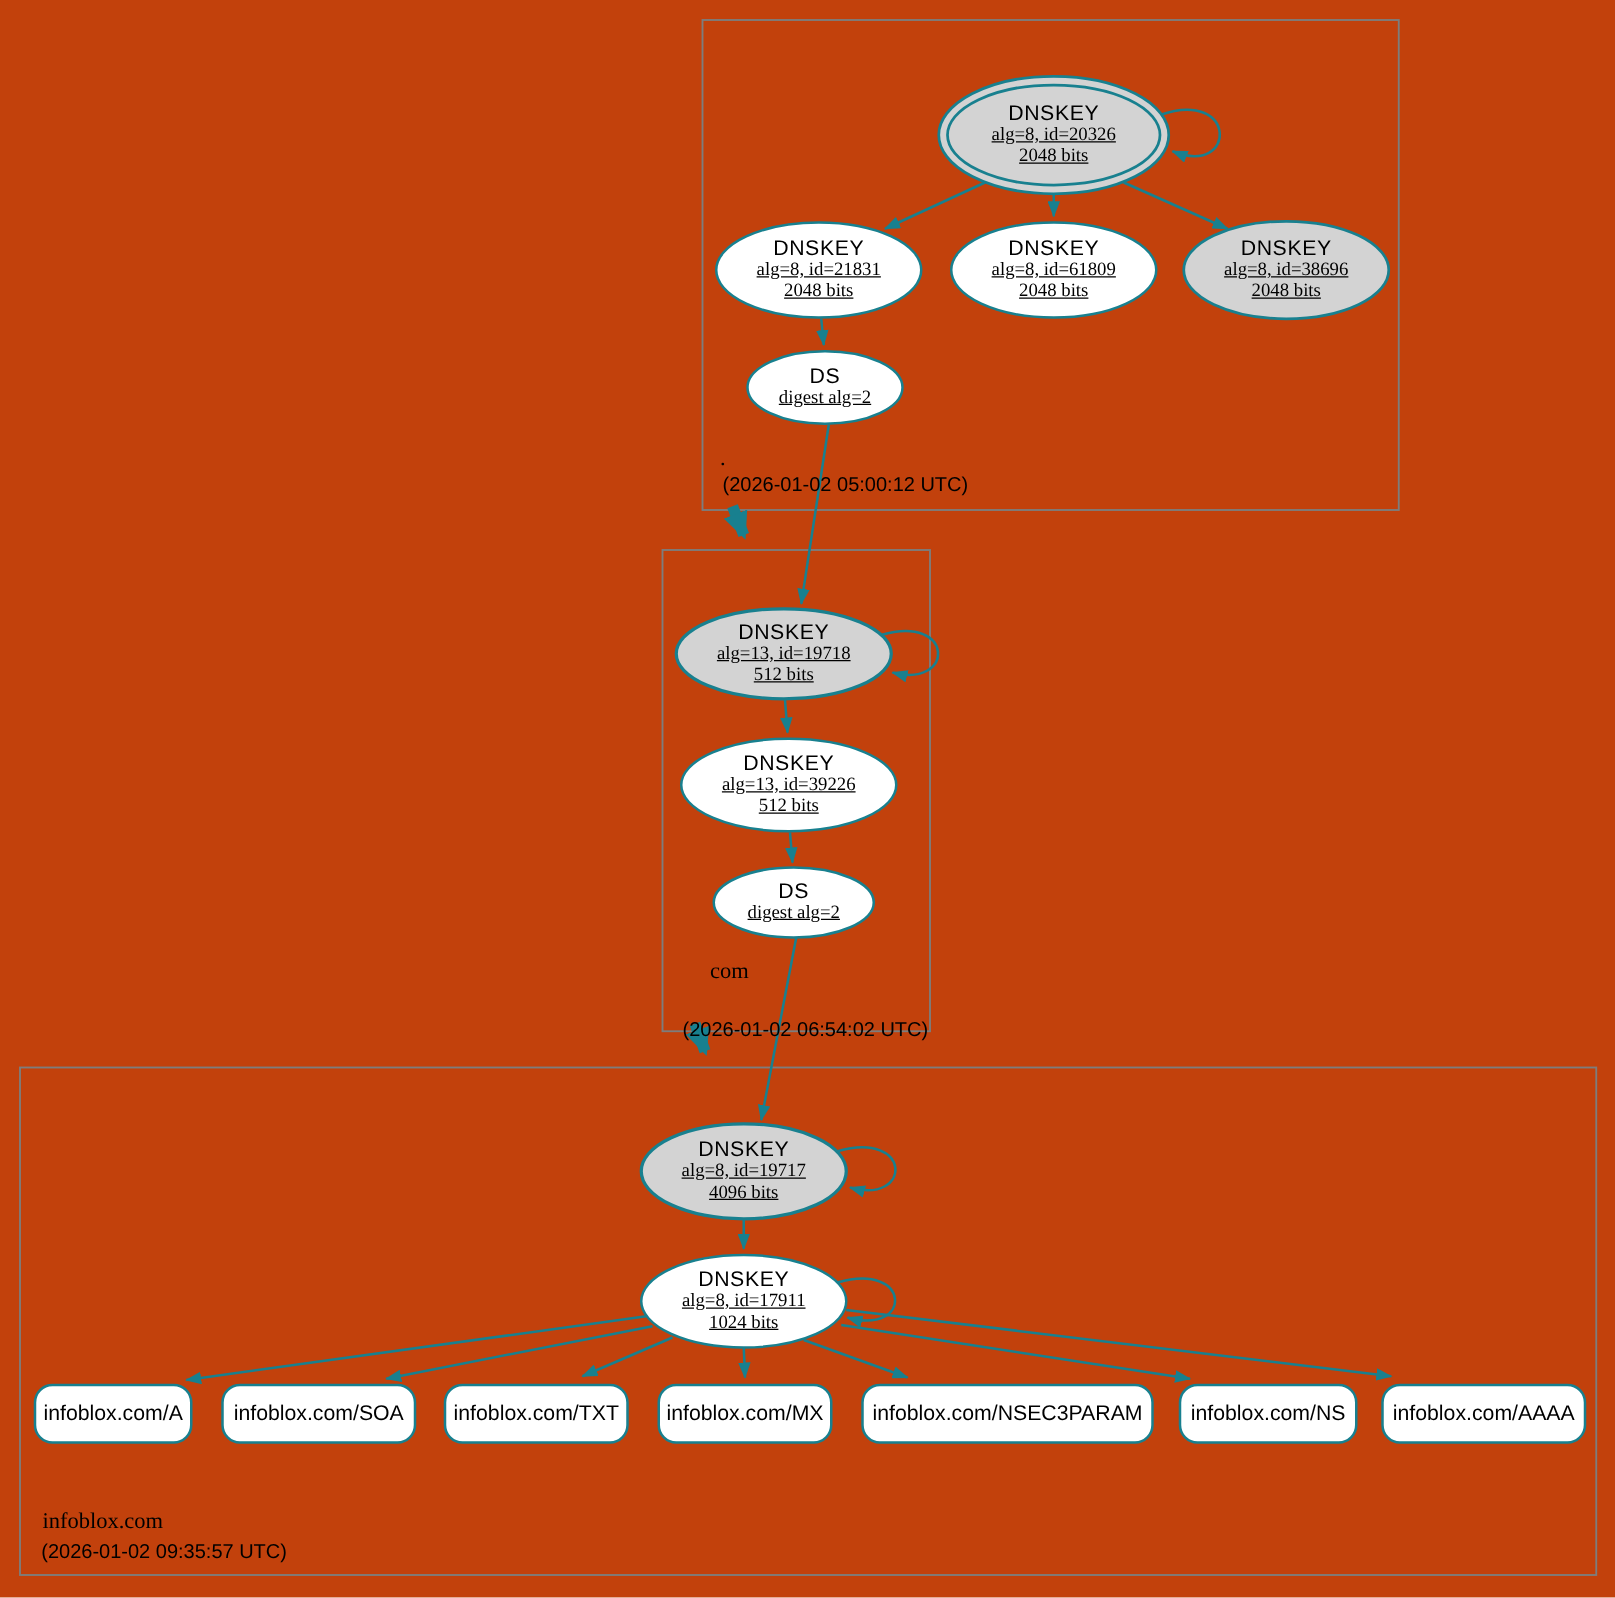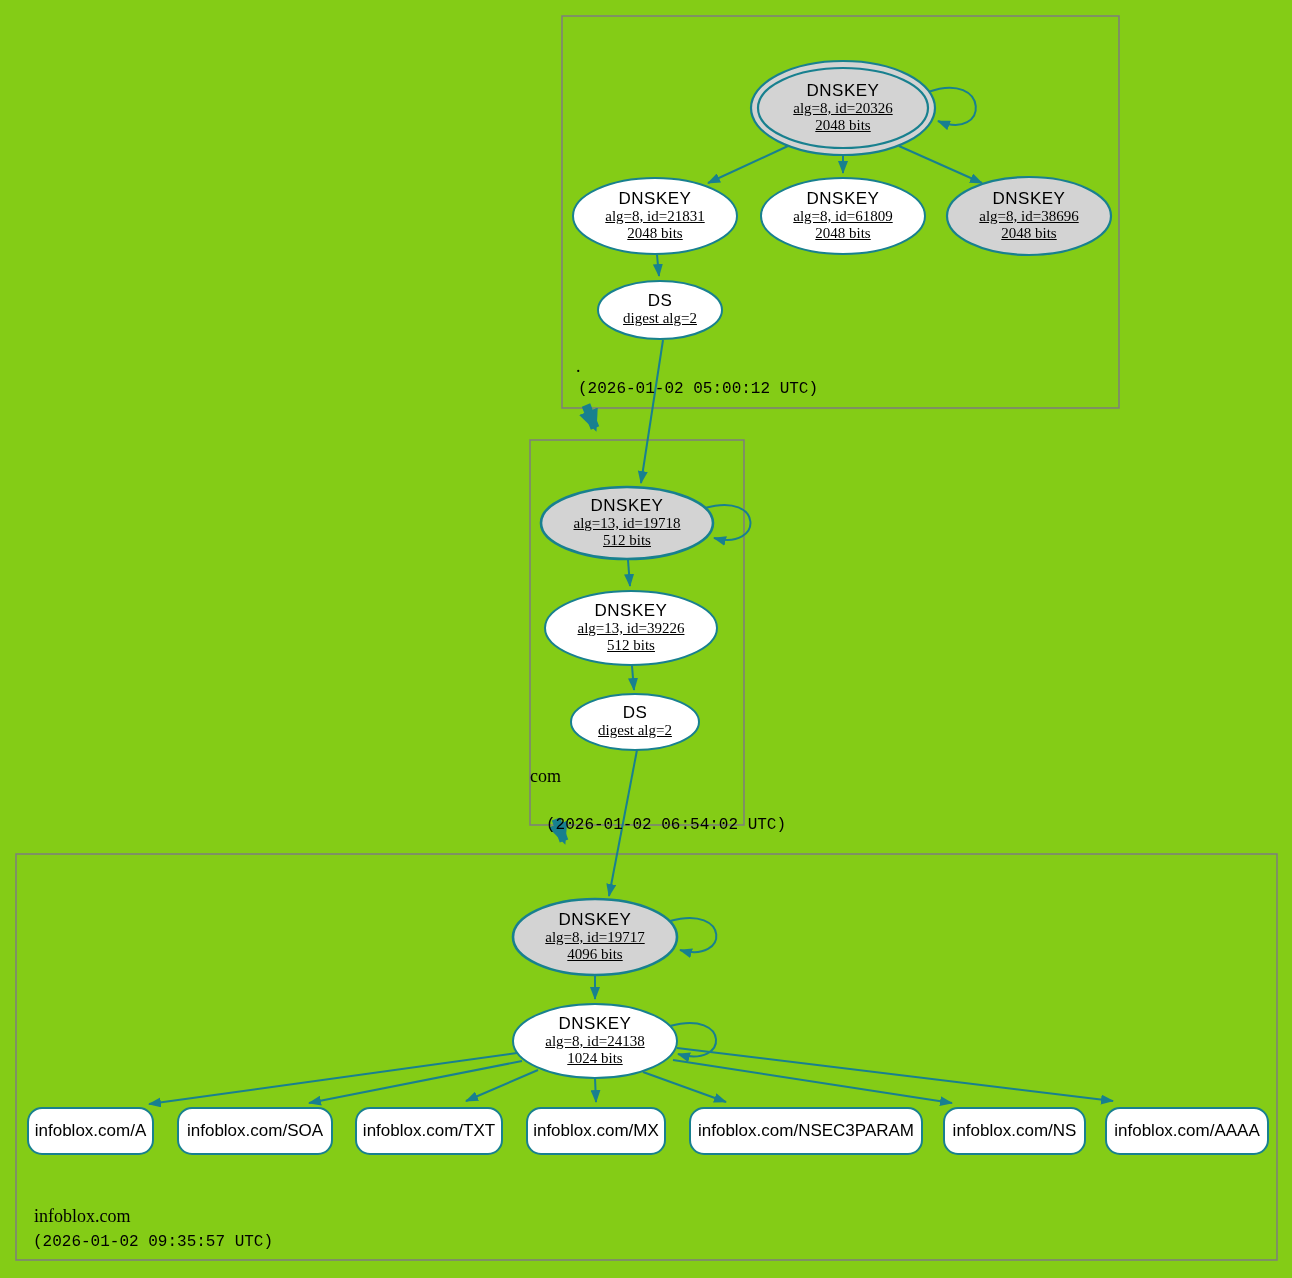--- a/index.html
+++ b/index.html
@@ -1,20 +1,20 @@
 <!DOCTYPE html>
 <html><head>
 <meta charset="utf-8">
 <style>
   html, body { margin: 0; padding: 0; background: #ffffff; }
   #canvas {
     position: relative;
     width: 1292px;
     height: 1278px;
-    background: #84cc16;
+    background: #c2410c;
     font-family: "Liberation Serif", serif;
     color: #000;
     overflow: hidden;
   }
   #edges-svg { position: absolute; left: 0; top: 0; width: 1292px; height: 1278px; }
   .node-label {
     position: absolute;
     width: 220px;
     text-align: center;
     pointer-events: none;
@@ -43,21 +43,21 @@
     white-space: nowrap;
   }
   .zone-name {
     position: absolute;
     font-family: "Liberation Serif", serif;
     font-size: 18px;
     line-height: 20px;
   }
   .zone-ts {
     position: absolute;
-    font-family: Liberation Mono, monospace;
+    font-family: Liberation Sans, sans-serif;
     font-size: 16px;
     line-height: 18px;
   }
 </style>
 </head>
 <body>
 
 <div id="canvas">
 
   <svg id="edges-svg" width="1292" height="1278" viewBox="0 0 1292 1278" xmlns="http://www.w3.org/2000/svg">
@@ -162,31 +162,31 @@
   </div>
   <div class="node-label" style="left:521px;top:601px">
     <div class="nl-title">DNSKEY</div>
     <div class="nl-detail">alg=13, id=39226</div>
     <div class="nl-detail">512 bits</div>
   </div>
   <div class="node-label" style="left:525px;top:703px">
     <div class="nl-title">DS</div>
     <div class="nl-detail">digest alg=2</div>
   </div>
-  <div class="zone-name" style="left:530px;top:766px">com</div>
+  <div class="zone-name" style="left:568px;top:766px">com</div>
   <div class="zone-ts" style="left:546px;top:816px">(2026-01-02 06:54:02 UTC)</div>
 
   <div class="node-label" style="left:485px;top:910px">
     <div class="nl-title">DNSKEY</div>
     <div class="nl-detail">alg=8, id=19717</div>
     <div class="nl-detail">4096 bits</div>
   </div>
   <div class="node-label" style="left:485px;top:1014px">
     <div class="nl-title">DNSKEY</div>
-    <div class="nl-detail">alg=8, id=24138</div>
+    <div class="nl-detail">alg=8, id=17911</div>
     <div class="nl-detail">1024 bits</div>
   </div>
 
   <div class="rrset-label" style="left:28px;top:1108px;width:125px">infoblox.com/A</div>
   <div class="rrset-label" style="left:178px;top:1108px;width:154px">infoblox.com/SOA</div>
   <div class="rrset-label" style="left:356px;top:1108px;width:146px">infoblox.com/TXT</div>
   <div class="rrset-label" style="left:527px;top:1108px;width:138px">infoblox.com/MX</div>
   <div class="rrset-label" style="left:690px;top:1108px;width:232px">infoblox.com/NSEC3PARAM</div>
   <div class="rrset-label" style="left:944px;top:1108px;width:141px">infoblox.com/NS</div>
   <div class="rrset-label" style="left:1106px;top:1108px;width:162px">infoblox.com/AAAA</div>

